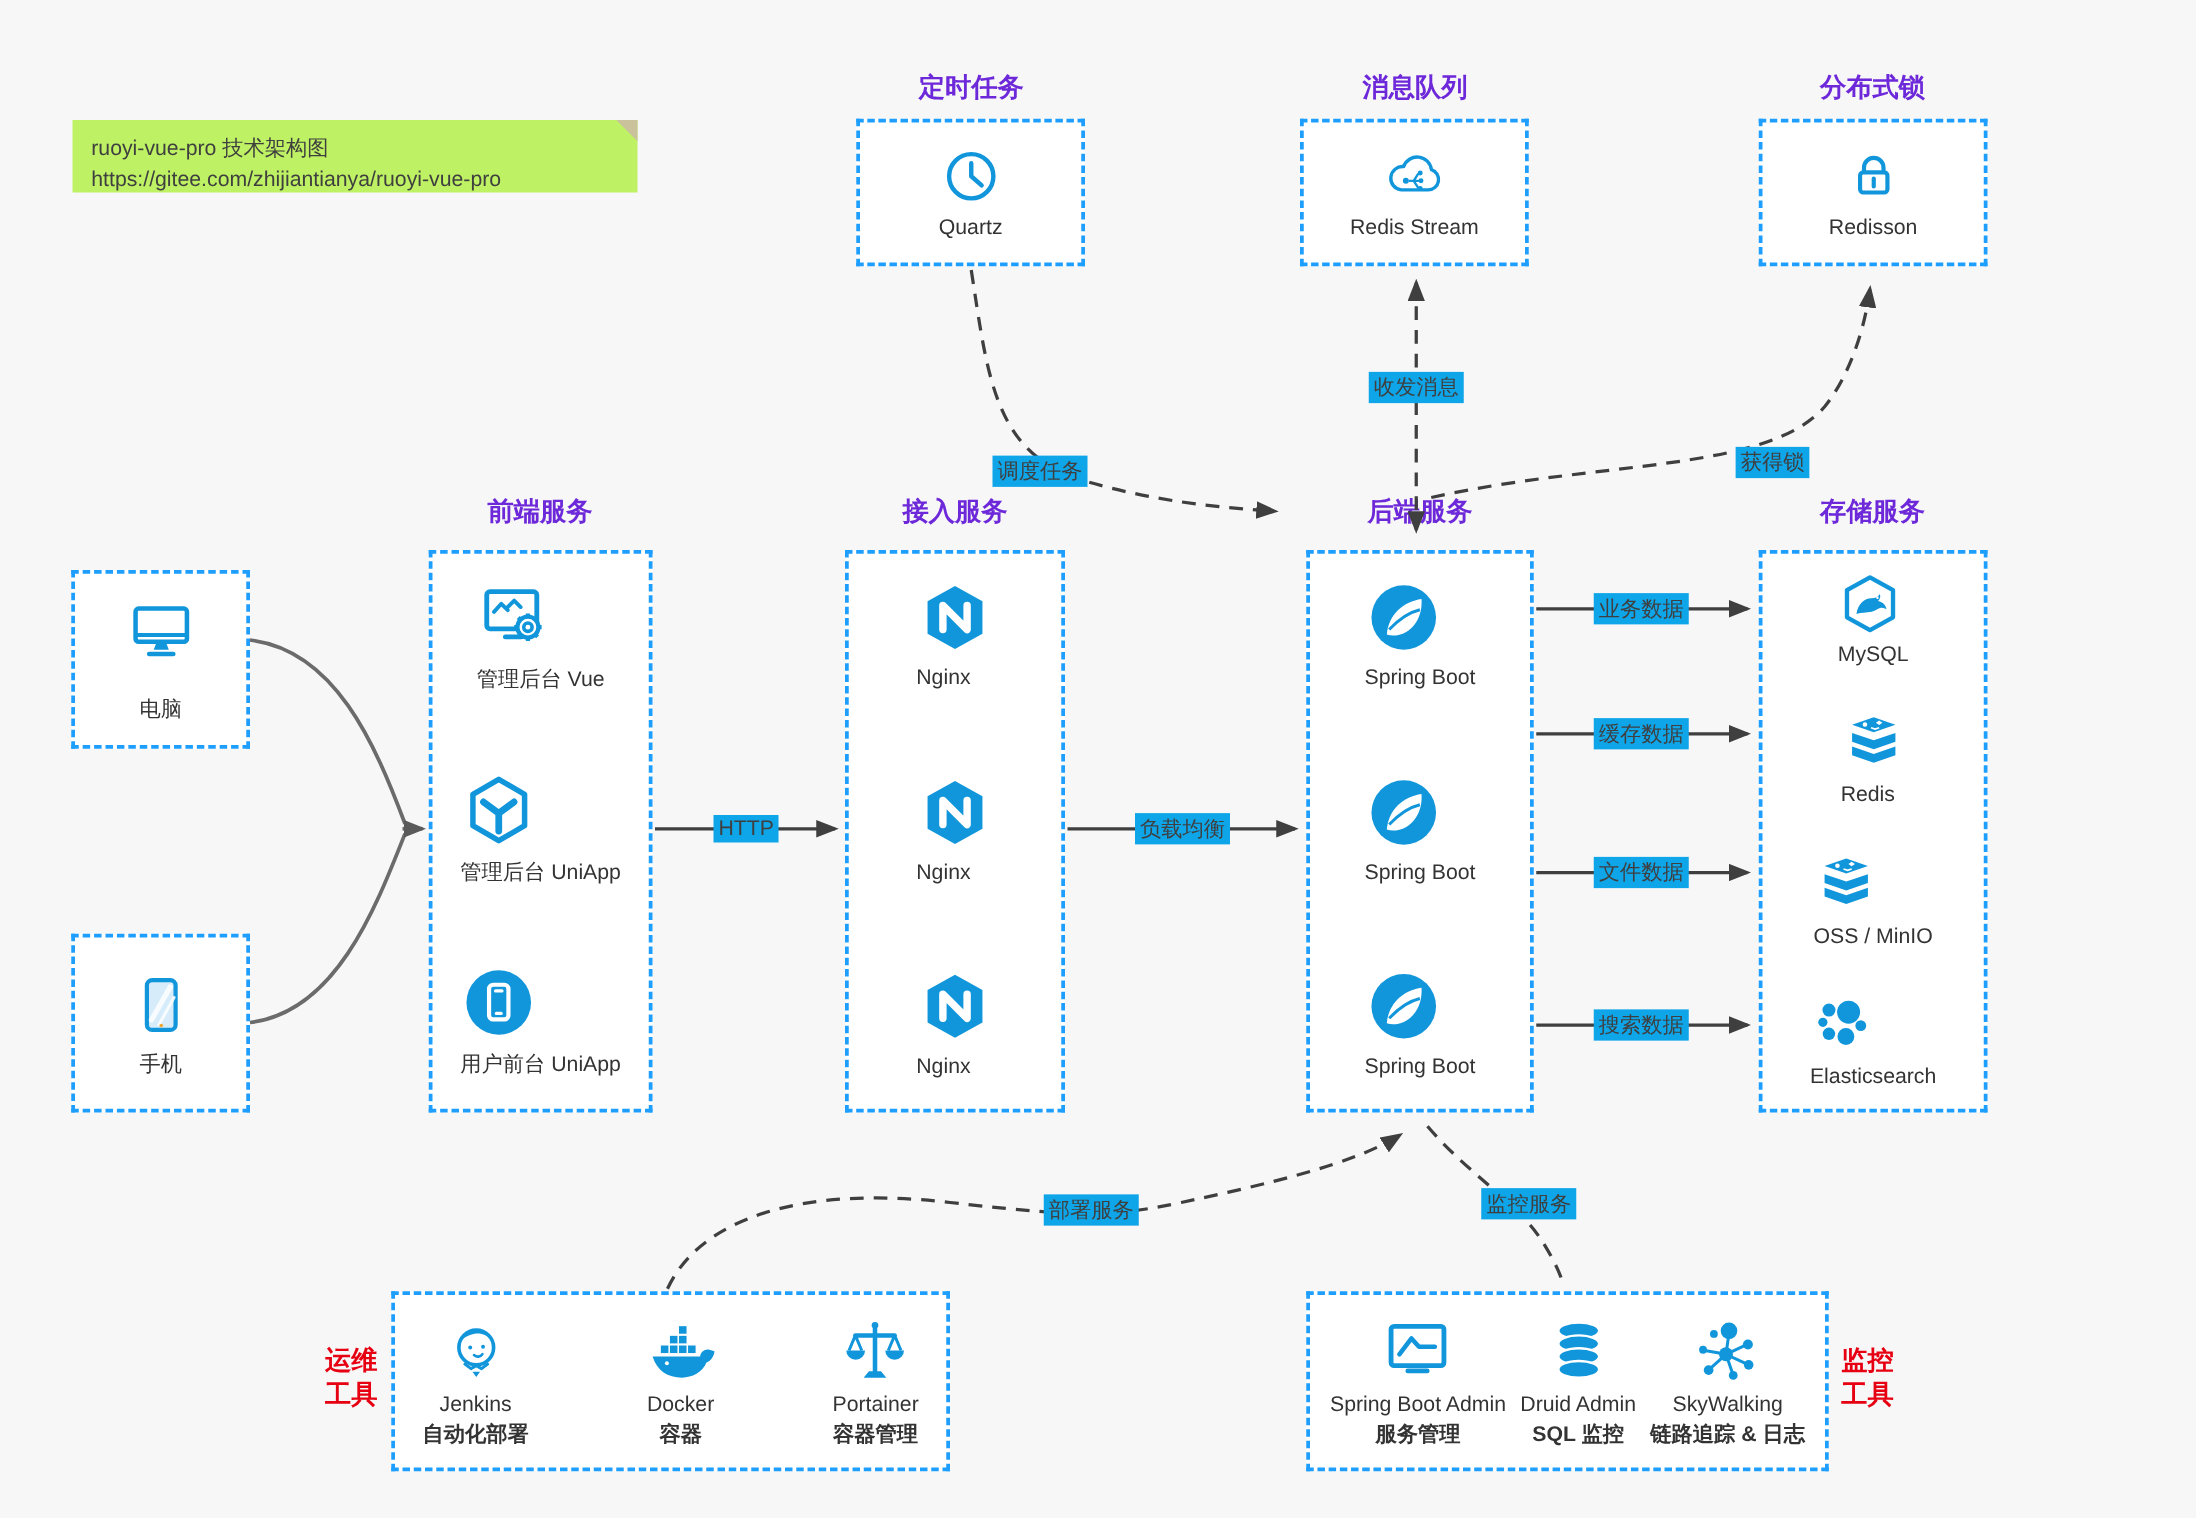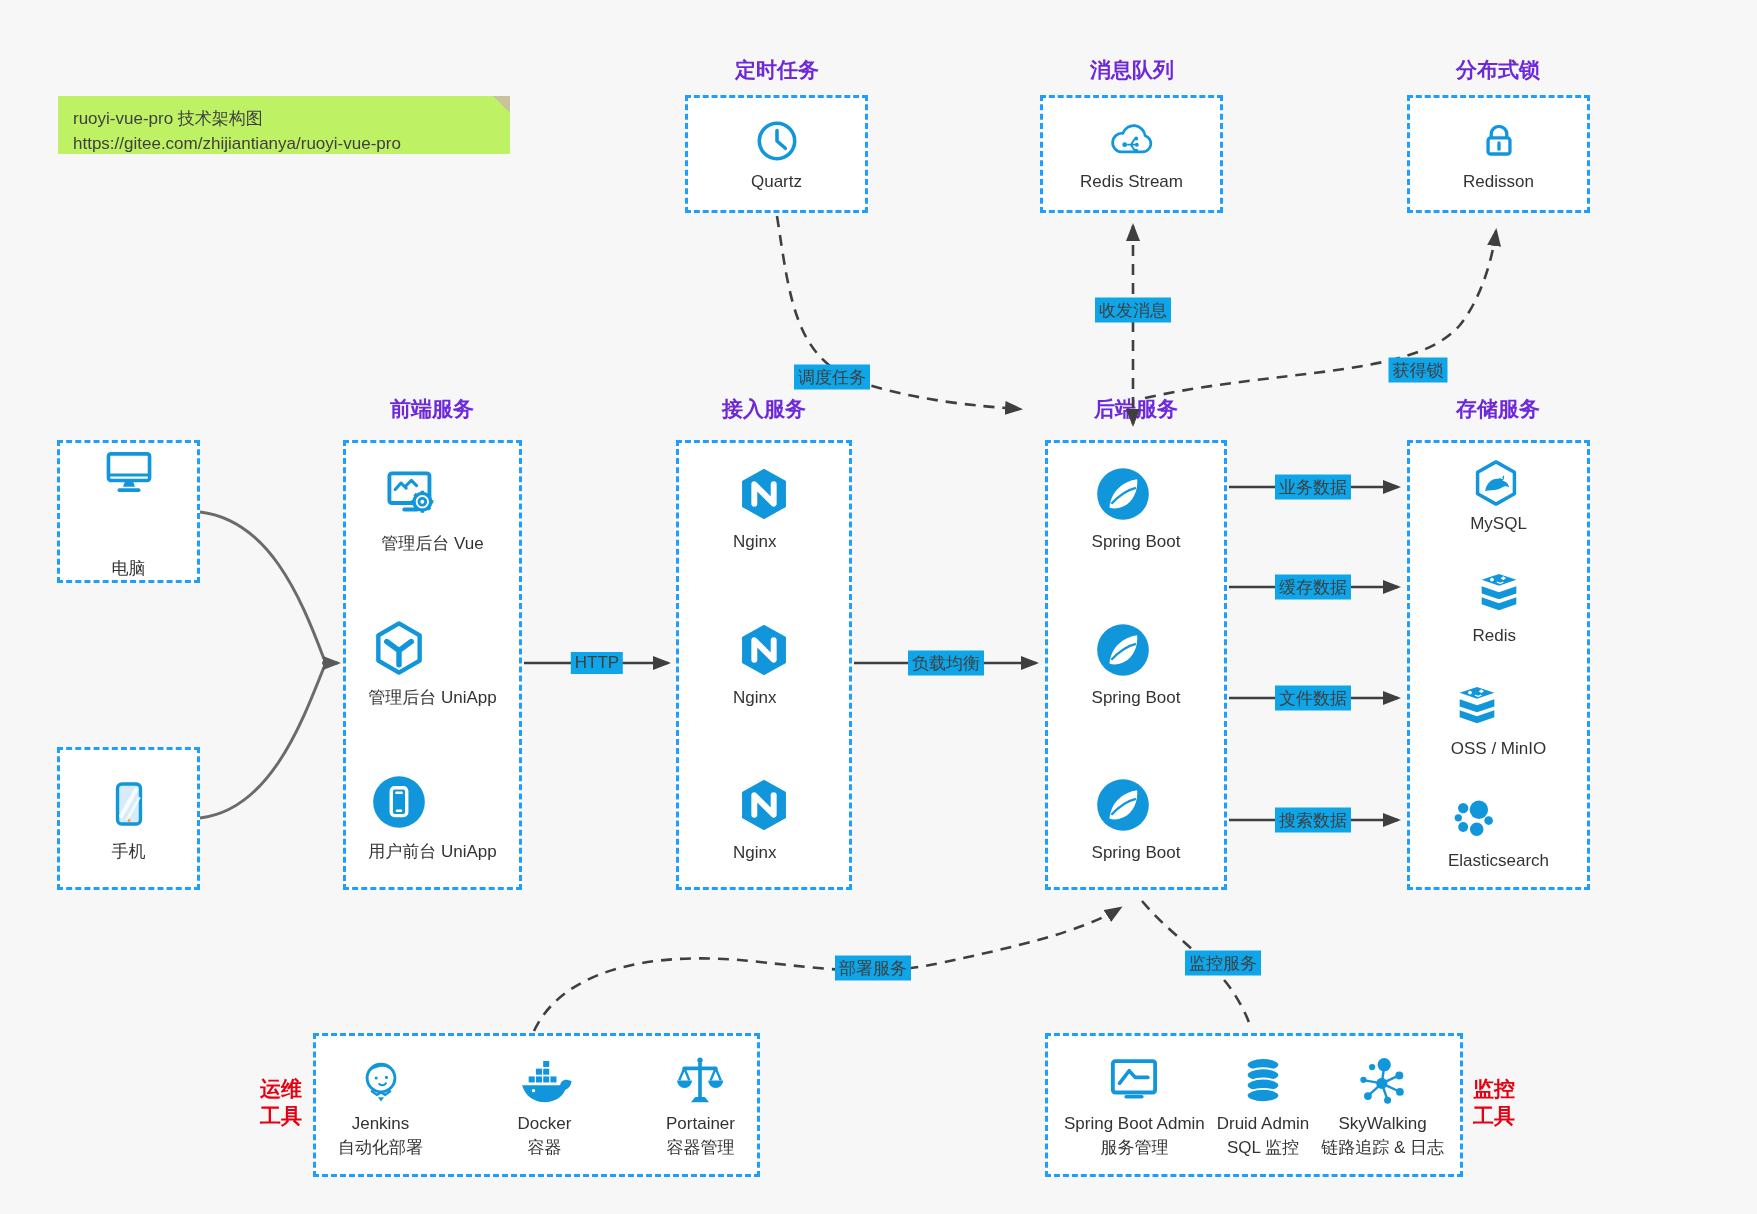--- a/index.html
+++ b/index.html
@@ -12,21 +12,21 @@
         border-width:0 17px 17px 0;border-color:transparent #c9c29b transparent transparent;}
   
   .dbox{position:absolute;background:#fff;border:3px dashed #1e9fff;box-sizing:border-box;
         display:flex;flex-direction:column;align-items:center;z-index:2;}
   .rowbox{flex-direction:row;justify-content:space-between;align-items:center;}
   .g-title{position:absolute;transform:translate(-50%,-50%);font-size:21px;font-weight:bold;
         color:#6d28d9;white-space:nowrap;z-index:3;}
   .side-title{position:absolute;transform:translate(-50%,-50%);font-size:21px;font-weight:bold;
         color:#e60012;text-align:center;line-height:27px;z-index:3;}
   .nlabel{font-size:17px;color:#333;white-space:nowrap;text-align:center;}
-  .sublabel{font-size:17px;color:#333;white-space:nowrap;text-align:center;margin-top:3px;}
+  .sublabel{font-size:17px;color:#333;white-space:nowrap;text-align:center;margin-top:3px;font-weight:bold;}
   .node{display:flex;flex-direction:column;align-items:flex-start;gap:7px;}
   .bitem{display:flex;flex-direction:column;align-items:center;gap:4px;}
   .ic50{width:50px;height:50px;} .ic52{width:52px;height:52px;}
   .ic58{width:58px;height:58px;} .ic62{width:62px;height:62px;}
   
   .conn-label{position:absolute;transform:translate(-50%,-50%);background:#0ea5e9;
         padding:1px 4px;font-size:17px;color:#3f3f3f;white-space:nowrap;z-index:5;}
   .wire{position:absolute;left:0;top:0;z-index:4;}
   svg{display:block;}
 </style>
@@ -209,21 +209,21 @@
       </svg>
     <div class="nlabel">Redis Stream</div>
   </div>
   <div class="dbox" style="left:1407px;top:95px;width:183px;height:118px;justify-content:center;gap:6px">
     <svg class="ic50">
         <use href="#i-lock"></use>
       </svg>
     <div class="nlabel">Redisson</div>
   </div>
 
-  <div class="dbox" style="left:57px;top:440px;width:143px;height:143px;justify-content:space-between;gap:22px">
+  <div class="dbox" style="left:57px;top:456px;width:143px;height:143px;justify-content:center;gap:22px">
     <svg class="ic58">
         <use href="#i-desktop"></use>
       </svg>
     <div class="nlabel">电脑</div>
   </div>
   <div class="dbox" style="left:57px;top:747px;width:143px;height:143px;justify-content:center;gap:7px">
     <svg class="ic58">
         <use href="#i-mobile"></use>
       </svg>
     <div class="nlabel">手机</div>

